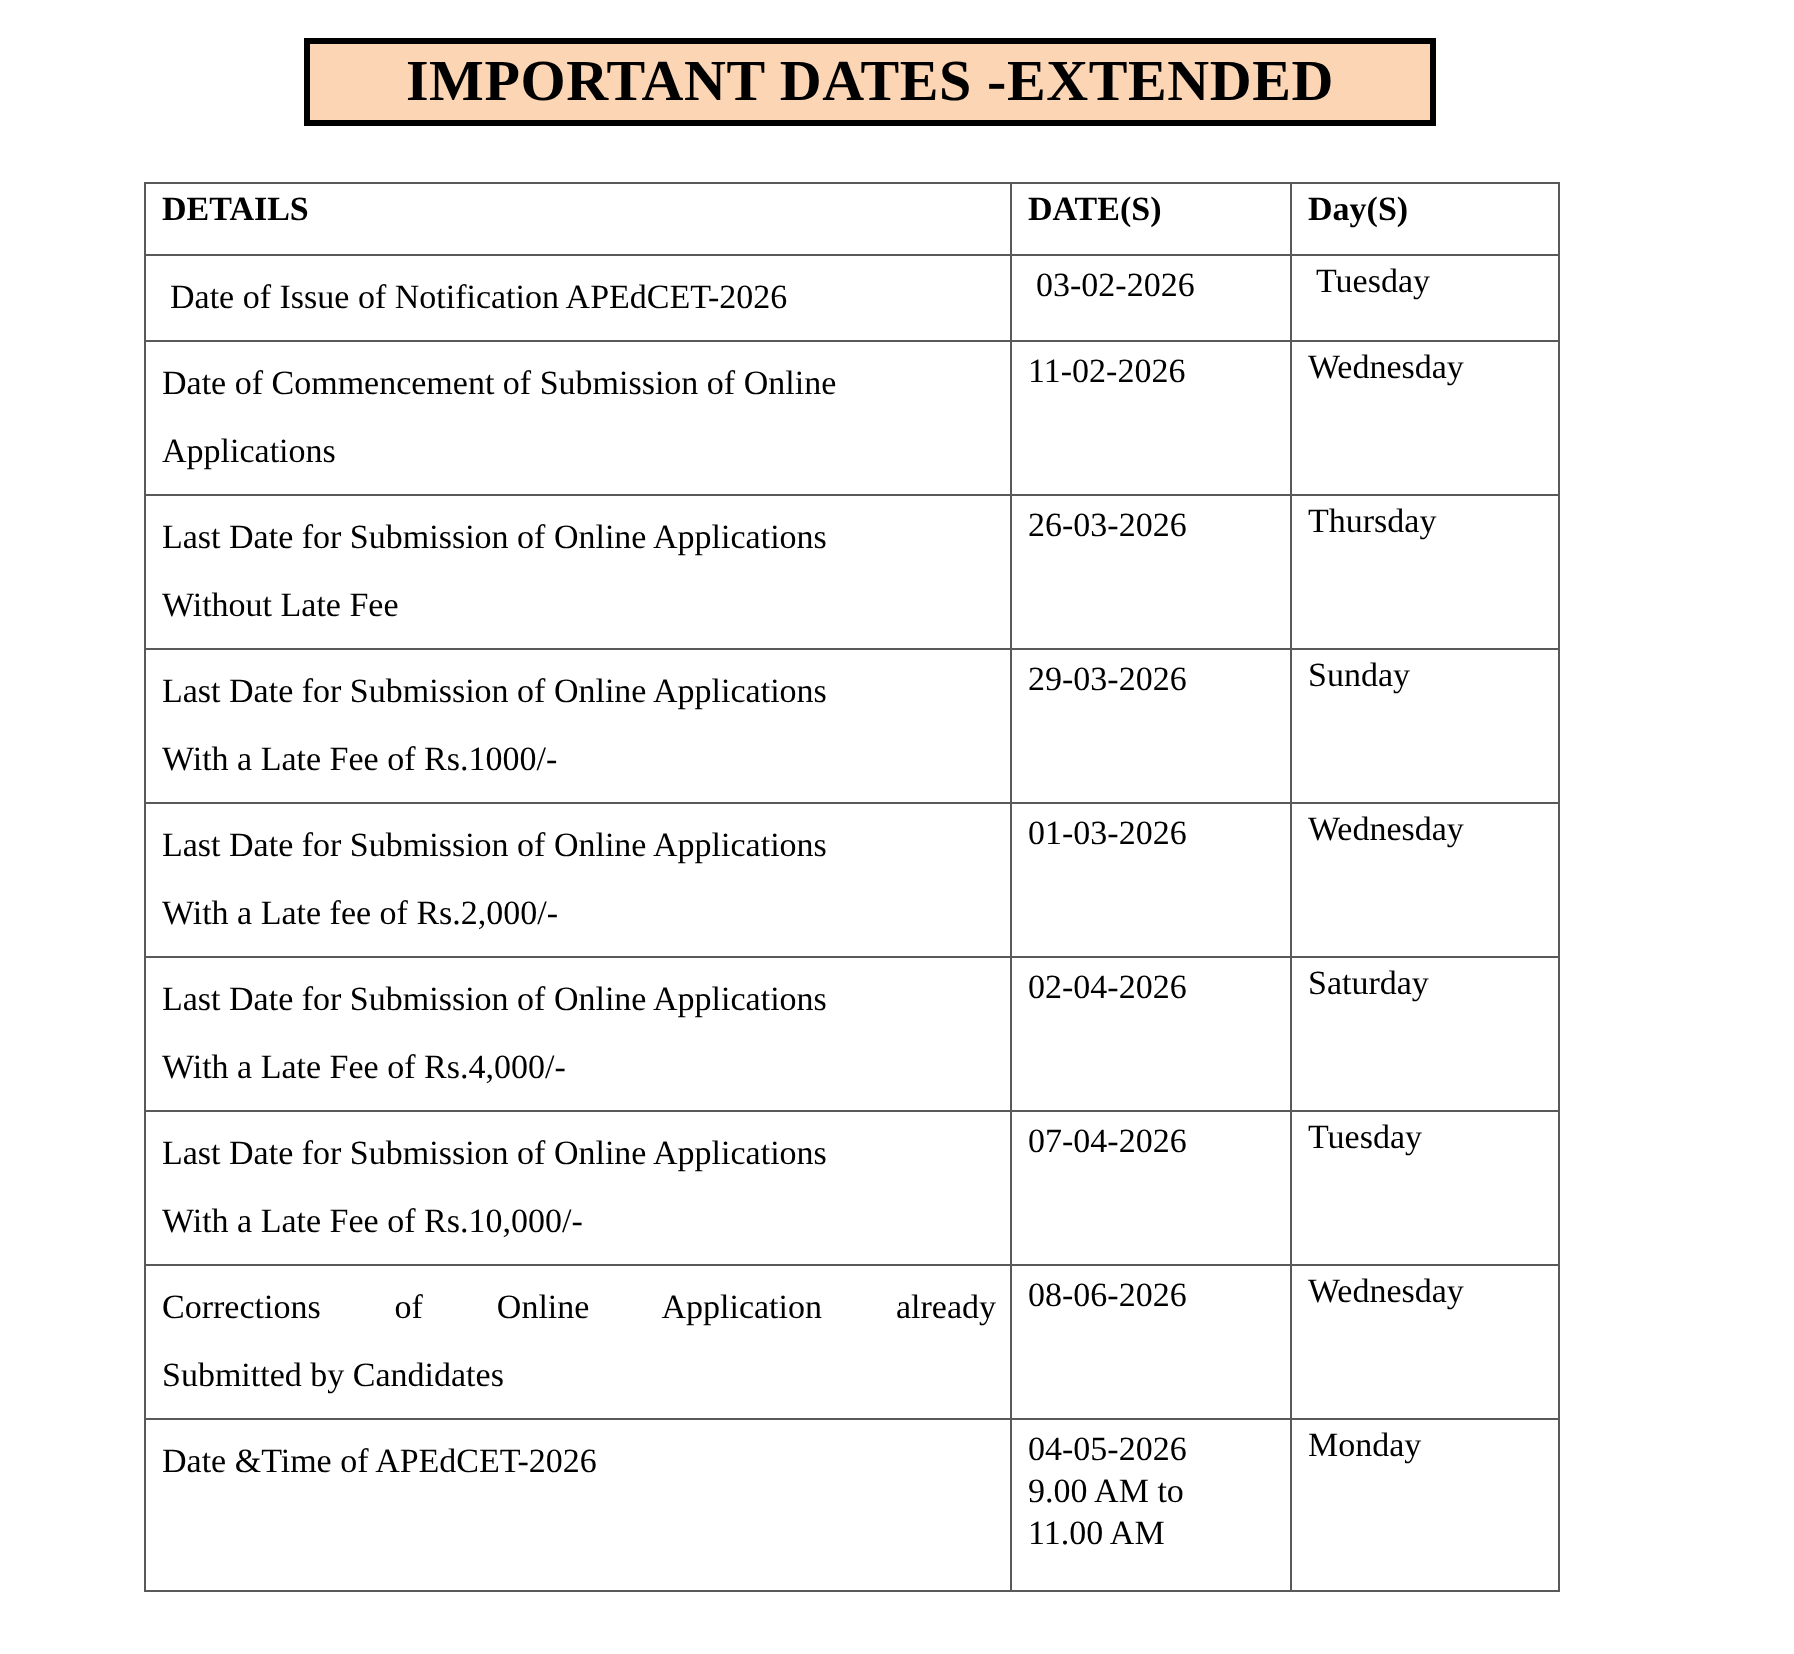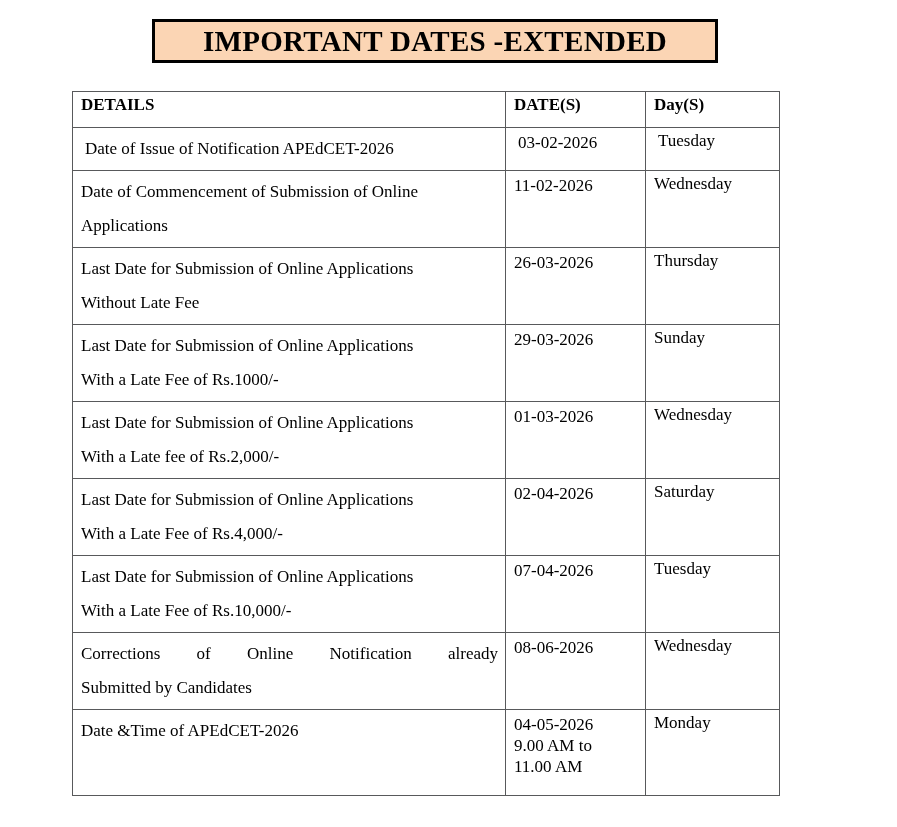--- a/index.html
+++ b/index.html
@@ -201,21 +201,21 @@
               <span class="ln">Last Date for Submission of Online Applications</span>
               <span class="ln">With a Late Fee of Rs.10,000/-</span>
             </td>
             <td class="datecell">
               <span class="dln">07-04-2026</span>
             </td>
             <td class="daycell">Tuesday</td>
           </tr>
           <tr class="r2">
             <td class="details justify">
-              <span class="ln j">Corrections of Online Notification already</span>
+              <span class="ln j">Corrections of Online Application already</span>
               <span class="ln">Submitted by Candidates</span>
             </td>
             <td class="datecell">
               <span class="dln">08-06-2026</span>
             </td>
             <td class="daycell">Wednesday</td>
           </tr>
           <tr class="rtime">
             <td class="details">
               <span class="ln">Date &amp;Time of APEdCET-2026</span>

